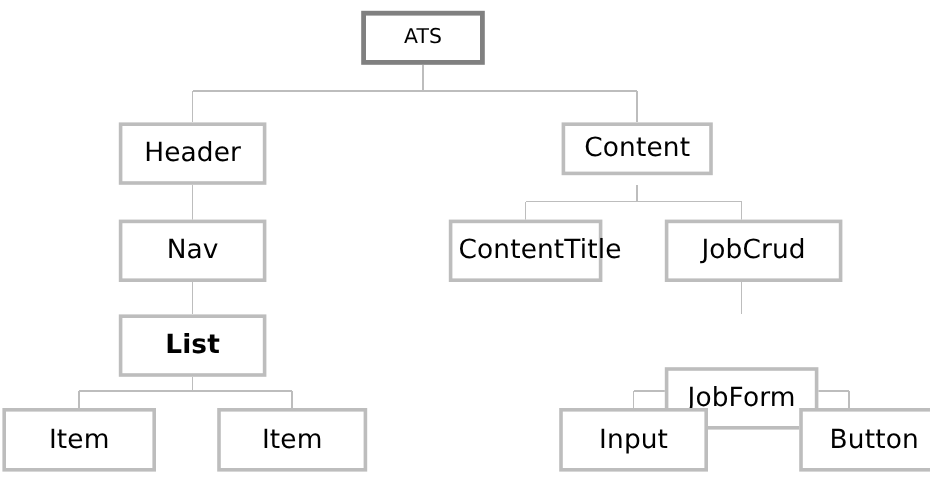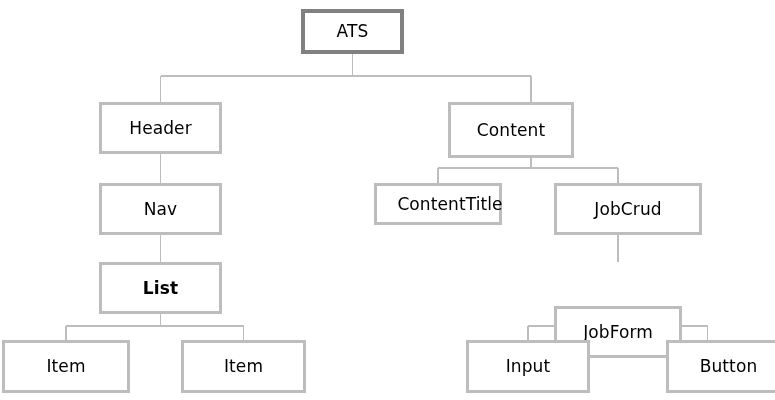--- a/index.html
+++ b/index.html
@@ -29,21 +29,21 @@
     border: 3px solid #bdbdbd;
     display: flex;
     align-items: center;
     justify-content: center;
   }
   .node.root {
     border: 4px solid #808080;
   }
   .node-label {
     color: #000000;
-    font-size: 17px;
+    font-size: 22px;
     line-height: 1;
     letter-spacing: 0.1px;
     white-space: nowrap;
   }
   .node.root .node-label {
     font-size: 17px;
   }
 </style>
 </head>
 <body>
@@ -73,27 +73,27 @@
       <line x1="528" y1="326" x2="528" y2="340" stroke="#bdbdbd" stroke-width="1.4" shape-rendering="crispEdges"></line>
       <line x1="707.5" y1="326" x2="707.5" y2="340" stroke="#bdbdbd" stroke-width="1.4" shape-rendering="crispEdges"></line>
     </svg>
   <div id="node-layer">
       <div class="node root" style="left: 301px; top: 9px; width: 103px; height: 45px;">
         <span class="node-label">ATS</span>
       </div>
       <div class="node" style="left: 99px; top: 102px; width: 123px; height: 52px;">
         <span class="node-label">Header</span>
       </div>
-      <div class="node" style="left: 448px; top: 102px; width: 126px; height: 56px;">
+      <div class="node" style="left: 468px; top: 102px; width: 126px; height: 44px;">
         <span class="node-label">Content</span>
       </div>
       <div class="node" style="left: 99px; top: 183px; width: 123px; height: 52px; align-items: center;">
         <span class="node-label">Nav</span>
       </div>
-      <div class="node" style="left: 374px; top: 183px; width: 128px; height: 42px; padding-left: 24px;">
+      <div class="node" style="left: 374px; top: 183px; width: 128px; height: 52px; padding-left: 24px;">
         <span class="node-label">ContentTitle</span>
       </div>
       <div class="node" style="left: 554px; top: 183px; width: 148px; height: 52px;">
         <span class="node-label">JobCrud</span>
       </div>
       <div class="node" style="left: 99px; top: 262px; width: 123px; height: 52px; font-weight: bold;">
         <span class="node-label">List</span>
       </div>
       <div class="node" style="left: 554px; top: 262px; width: 128px; height: 52px; margin-top: 44px;">
         <span class="node-label">JobForm</span>

